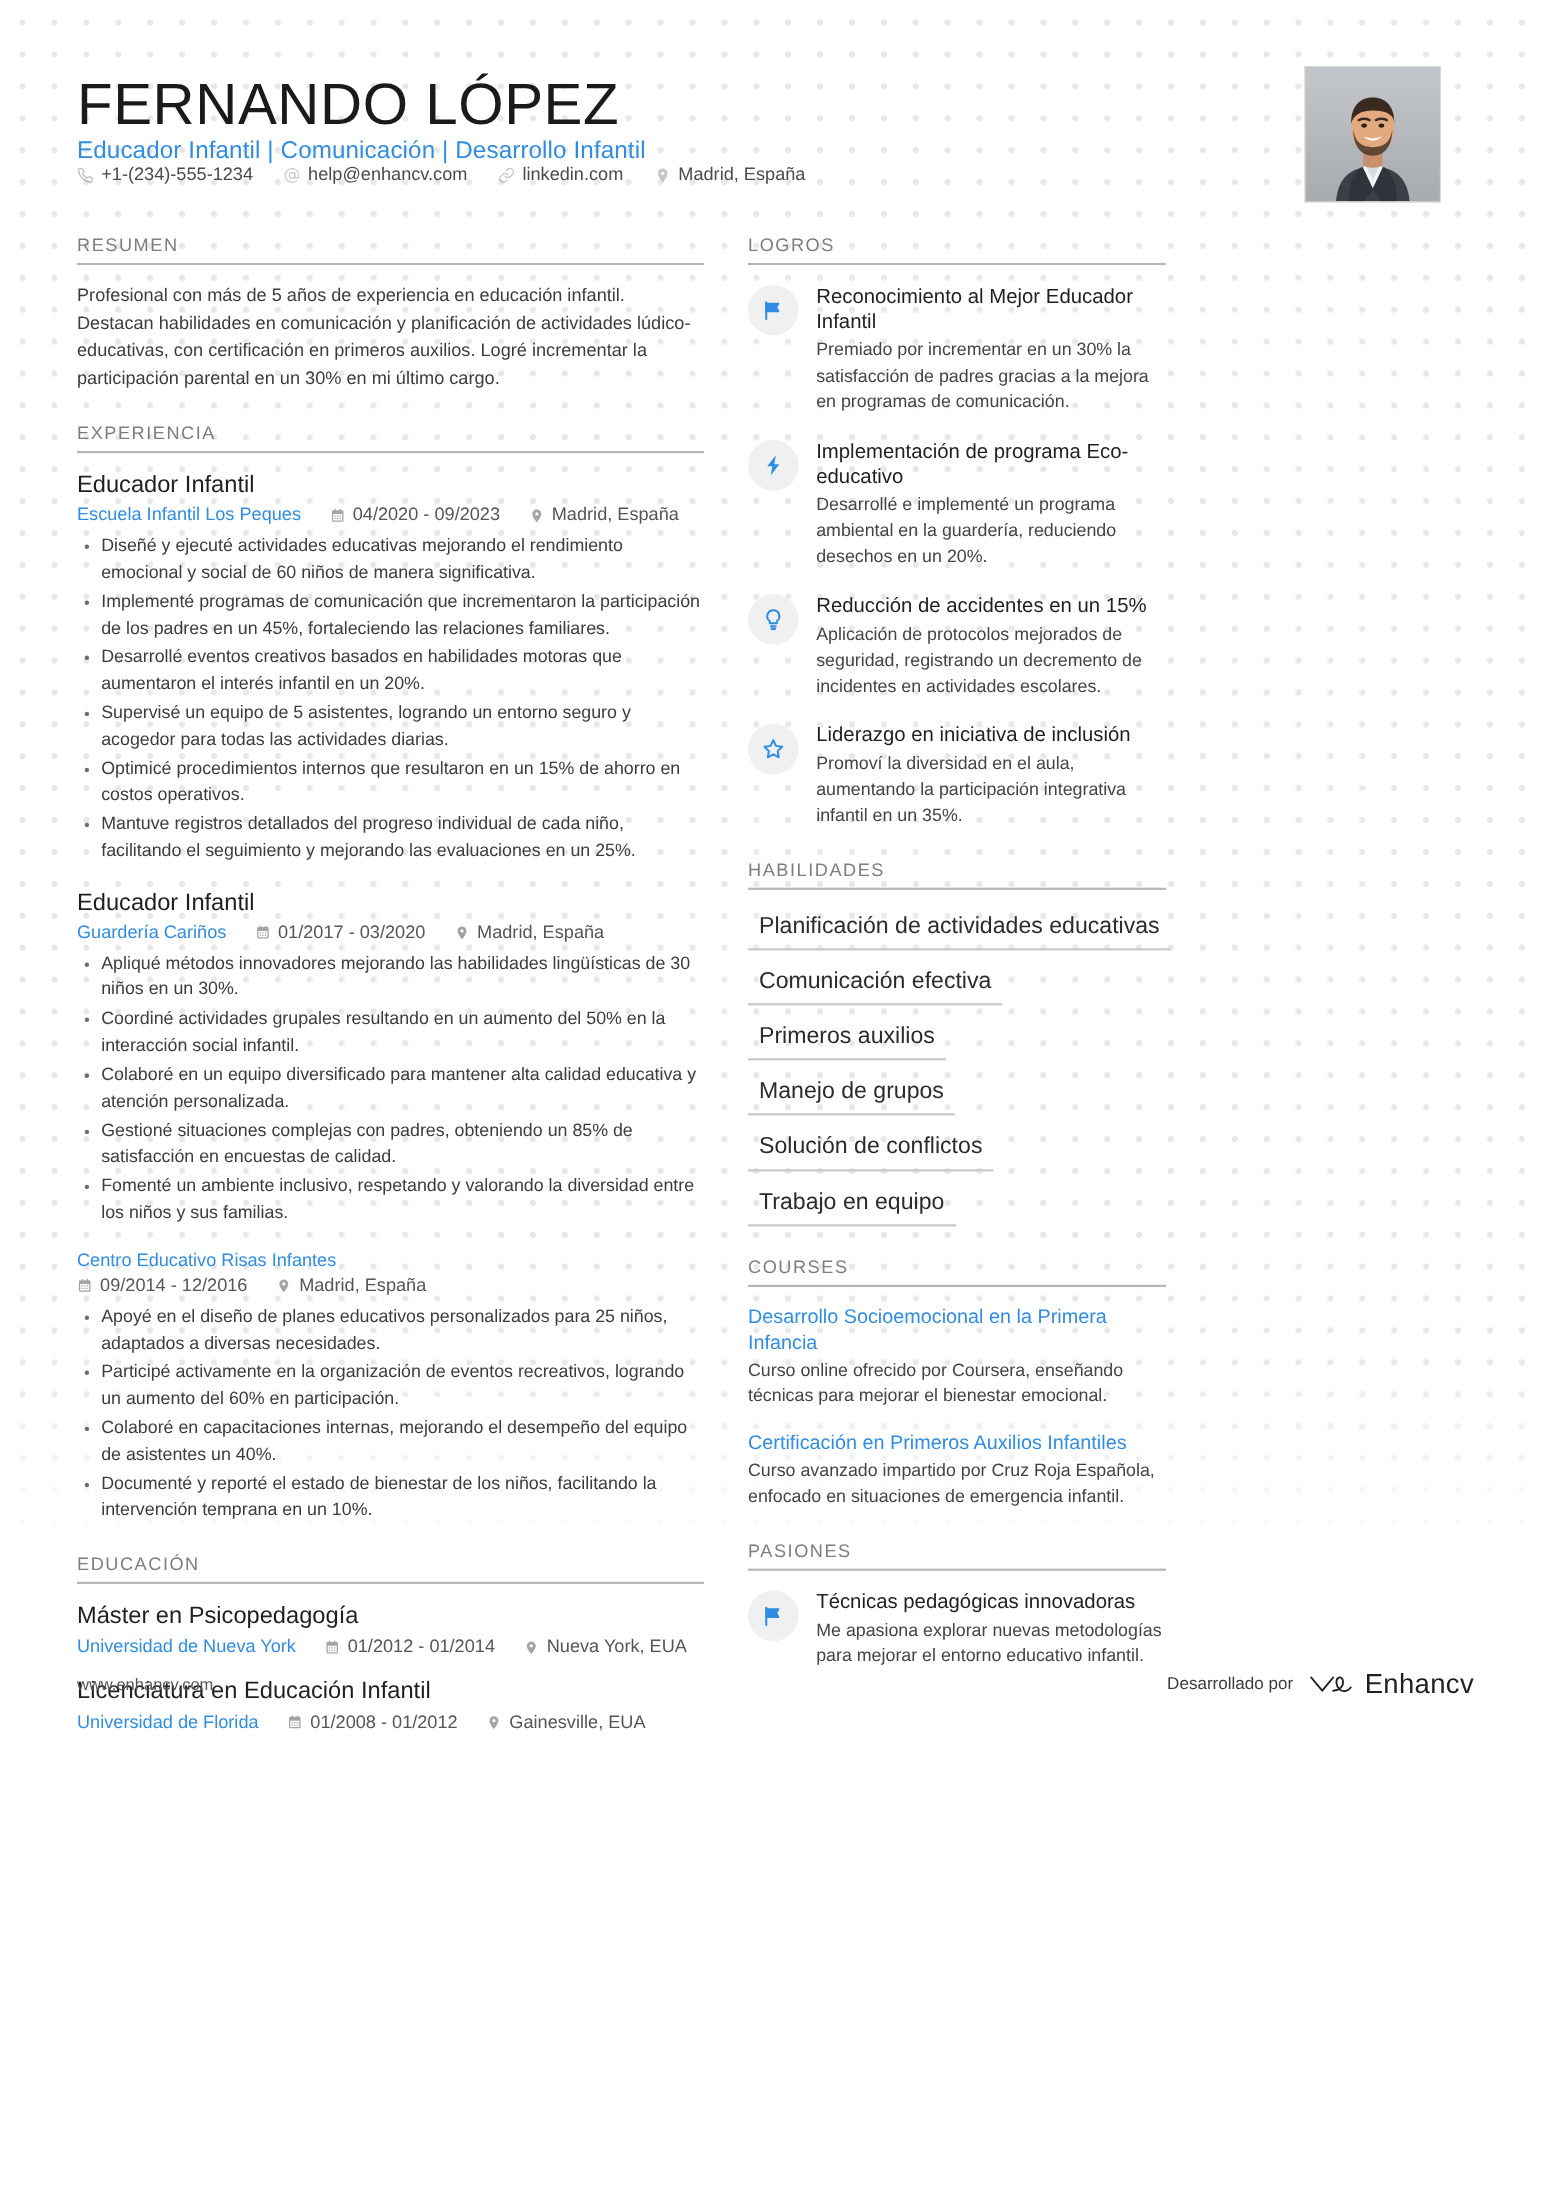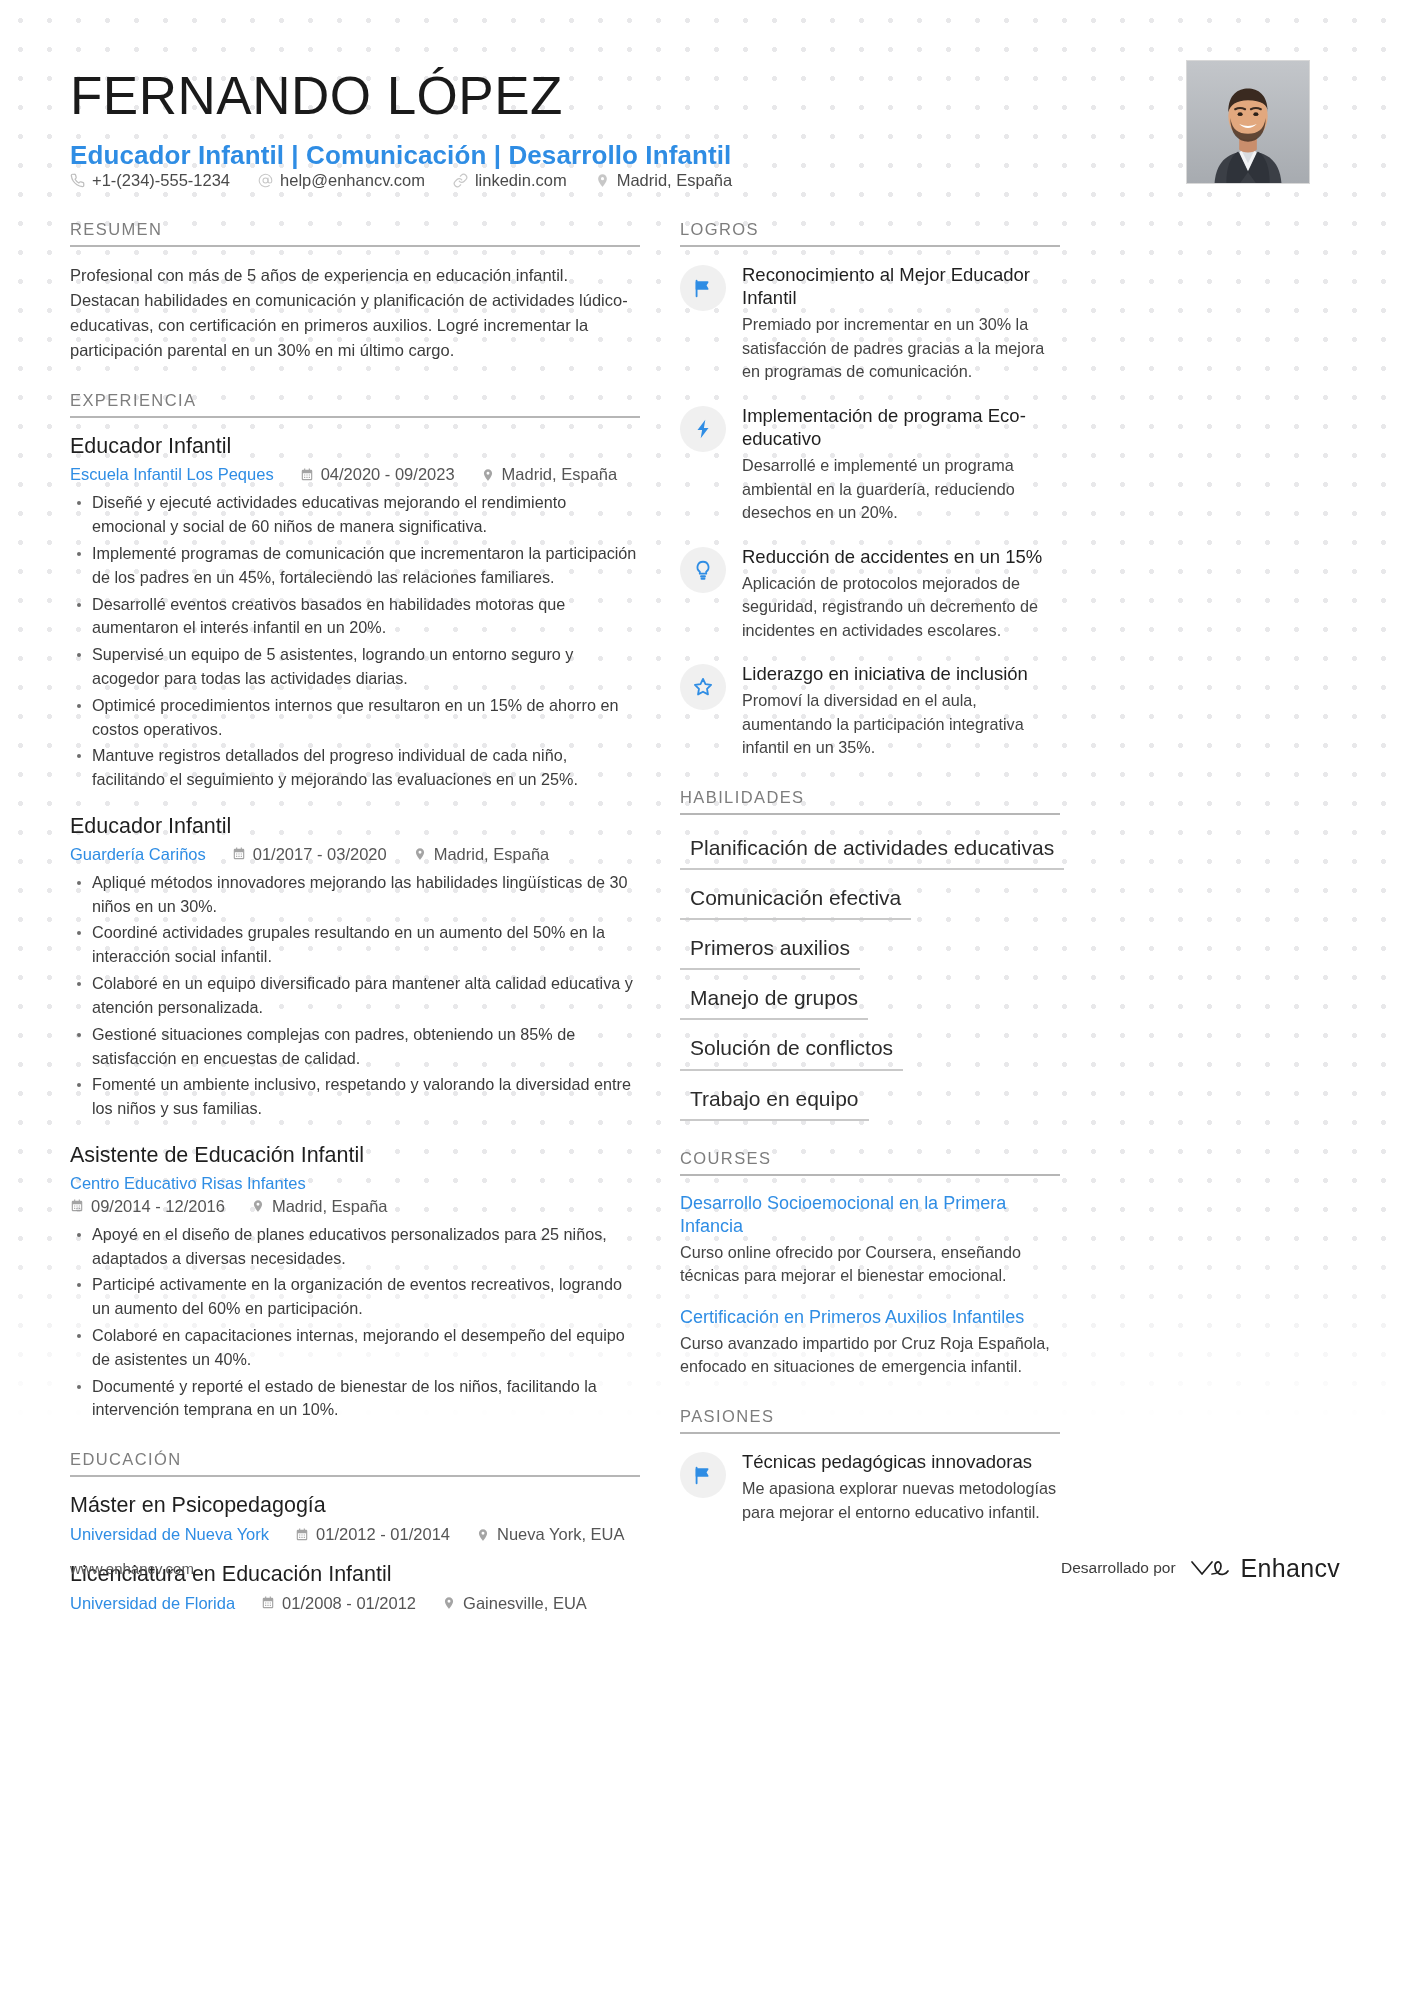--- a/index.html
+++ b/index.html
@@ -48,24 +48,24 @@
   .header-left { padding-top: 8px; }
   .name {
     font-size: 53px;
     font-weight: 400;
     letter-spacing: 0.5px;
     color: #1a1a1a;
     line-height: 1.06;
     white-space: nowrap;
   }
   .tagline {
-    font-size: 26px;
+    font-size: 22px;
     color: #2f8de4;
-    margin-top: 16px;
-    font-weight: 700;
+    margin-top: 0;
+    font-weight: 400;
     letter-spacing: 0.1px;
   }
   .contact-row {
     display: flex;
     align-items: center;
     gap: 28px;
     font-size: 16.5px;
     color: #4a4a4a;
   }
   .contact-item { display: flex; align-items: center; gap: 7px; white-space: nowrap; }
@@ -387,21 +387,20 @@
                 </div>
                 <ul class="bullets">
                   <li>Apliqué métodos innovadores mejorando las habilidades lingüísticas de 30 niños en un 30%.</li>
                   <li>Coordiné actividades grupales resultando en un aumento del 50% en la interacción social infantil.</li>
                   <li>Colaboré en un equipo diversificado para mantener alta calidad educativa y atención personalizada.</li>
                   <li>Gestioné situaciones complejas con padres, obteniendo un 85% de satisfacción en encuestas de calidad.</li>
                   <li>Fomenté un ambiente inclusivo, respetando y valorando la diversidad entre los niños y sus familias.</li>
                 </ul>
               </div>
               <div class="entry">
-                <div class="entry-title">Asistente de Educación Infantil</div>
                 <div class="entry-meta" style="margin-bottom:4px">
                   <span class="entry-org">Centro Educativo Risas Infantes</span>
                 </div>
                 <div class="entry-meta">
                   <span class="meta-chip">
                     <span class="ci">
                       <svg viewBox="0 0 24 24" fill="#6e6e6e">
                         <path d="M7 1v2H5a2 2 0 0 0-2 2v14a2 2 0 0 0 2 2h14a2 2 0 0 0 2-2V5a2 2 0 0 0-2-2h-2V1h-2v2H9V1H7zm12 8v10H5V9h14zM7 11v2h2v-2H7zm4 0v2h2v-2h-2zm4 0v2h2v-2h-2zM7 15v2h2v-2H7zm4 0v2h2v-2h-2zm4 0v2h2v-2h-2z"></path>
                       </svg>
                     </span>

